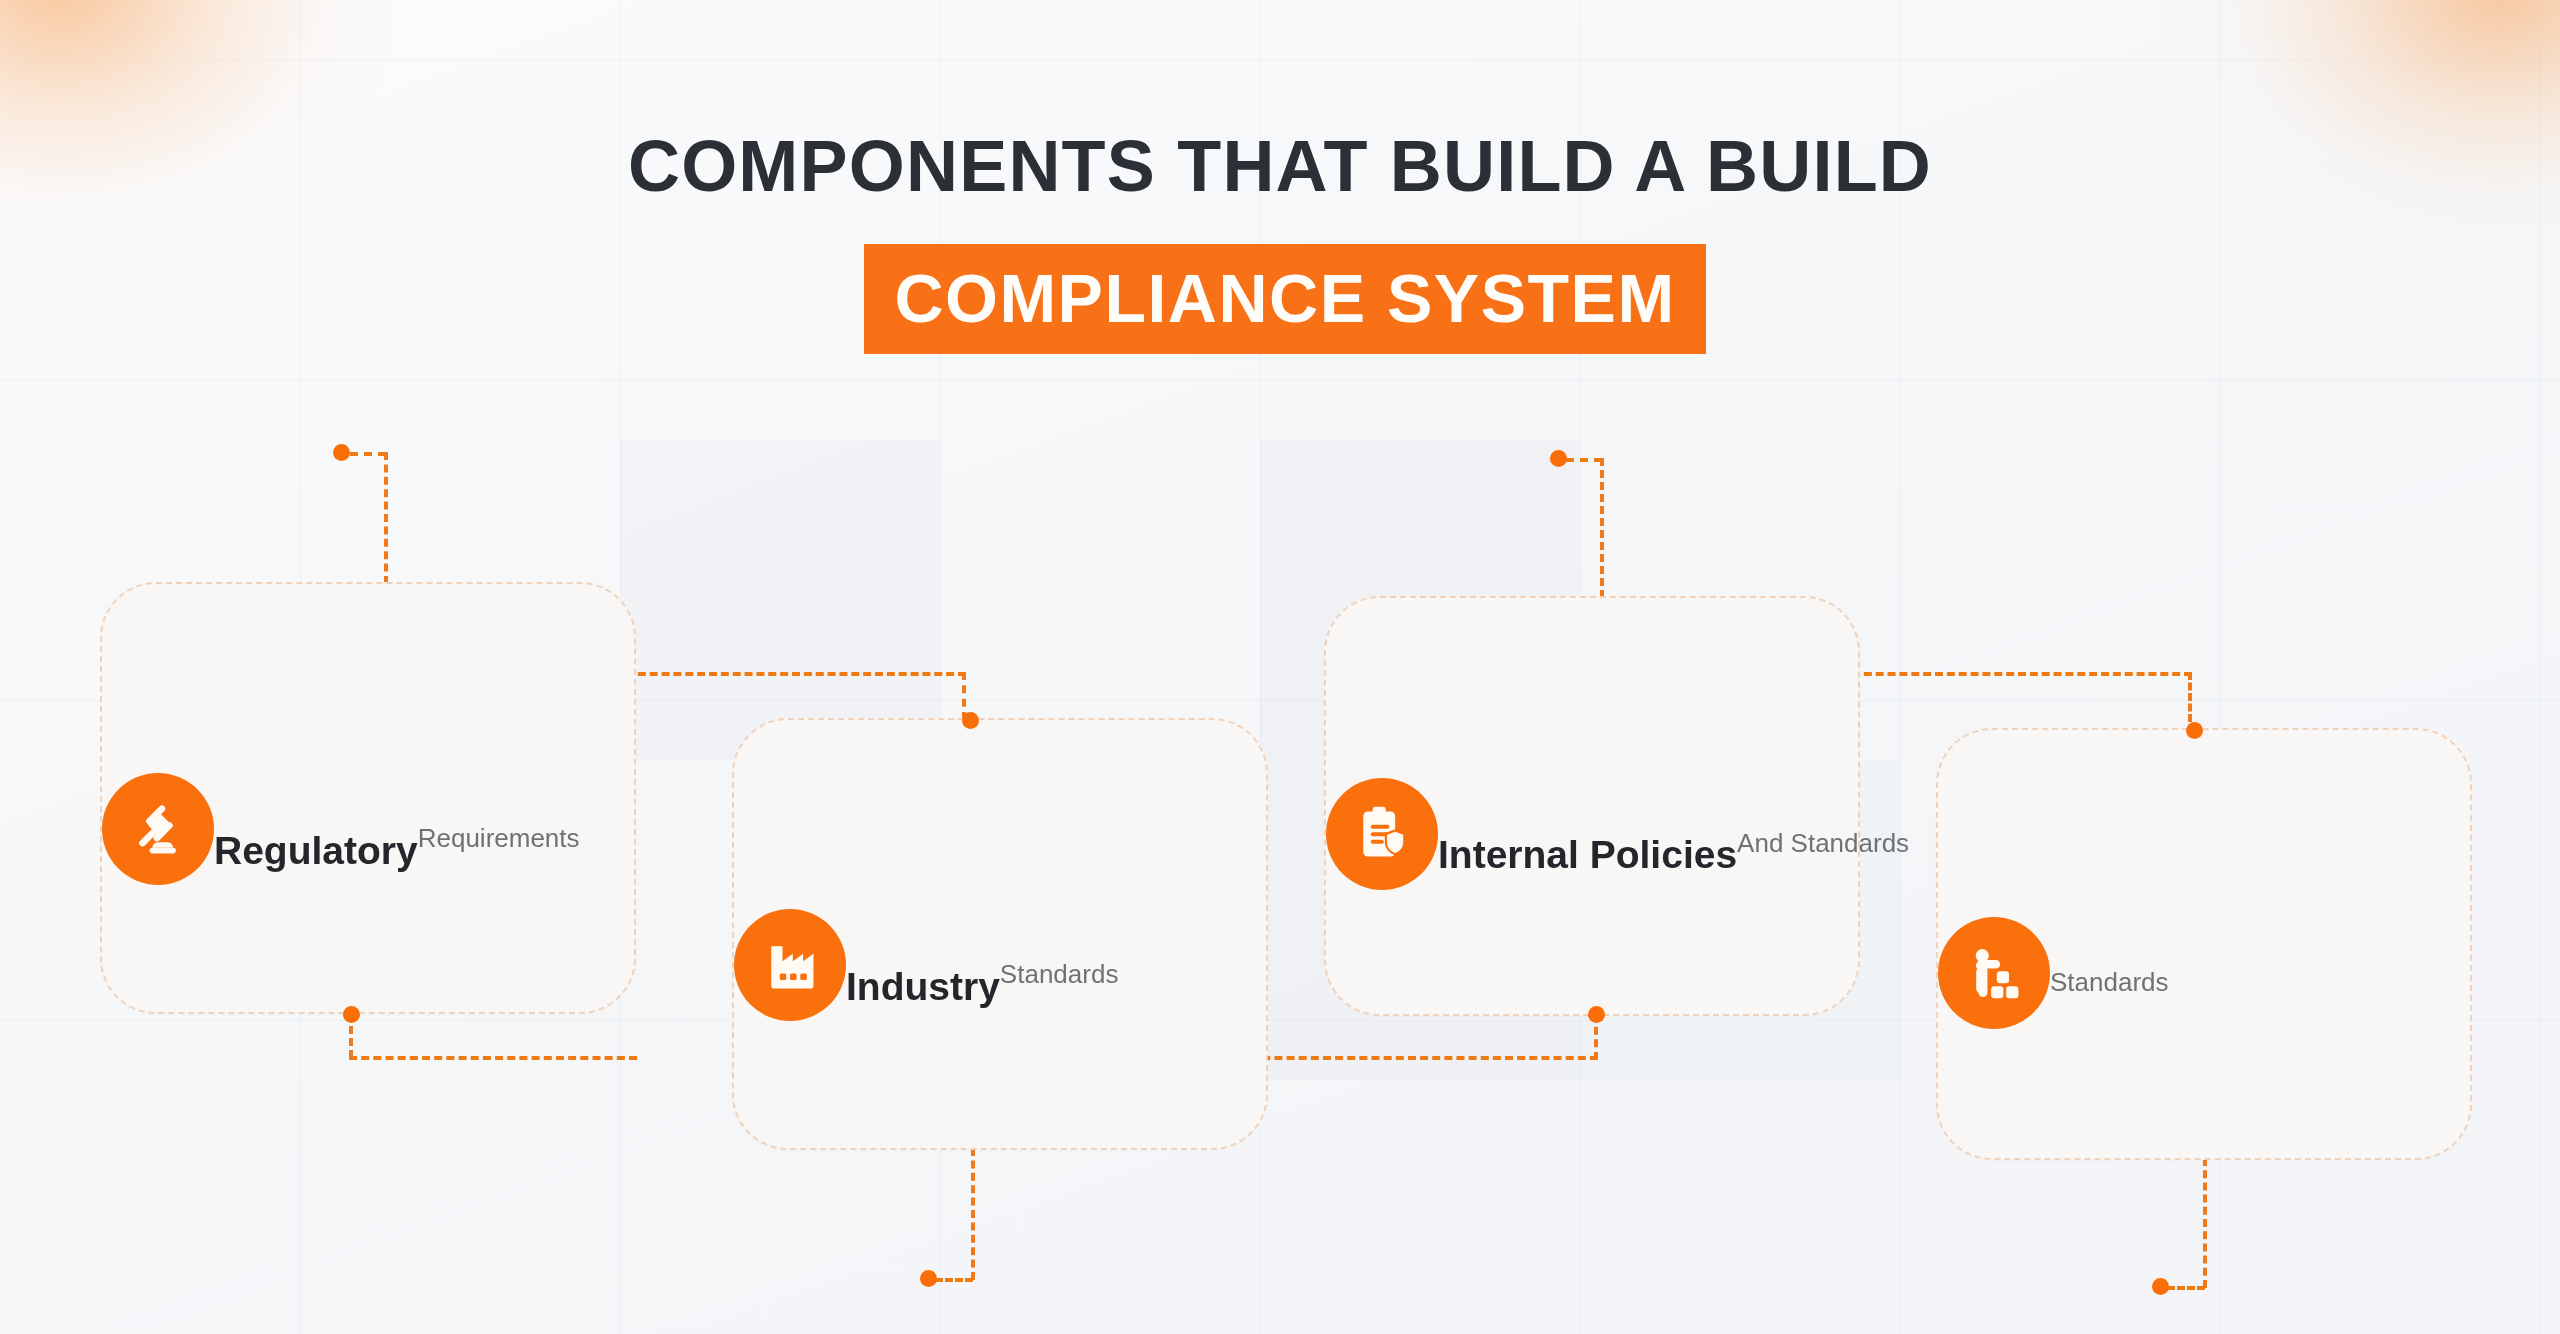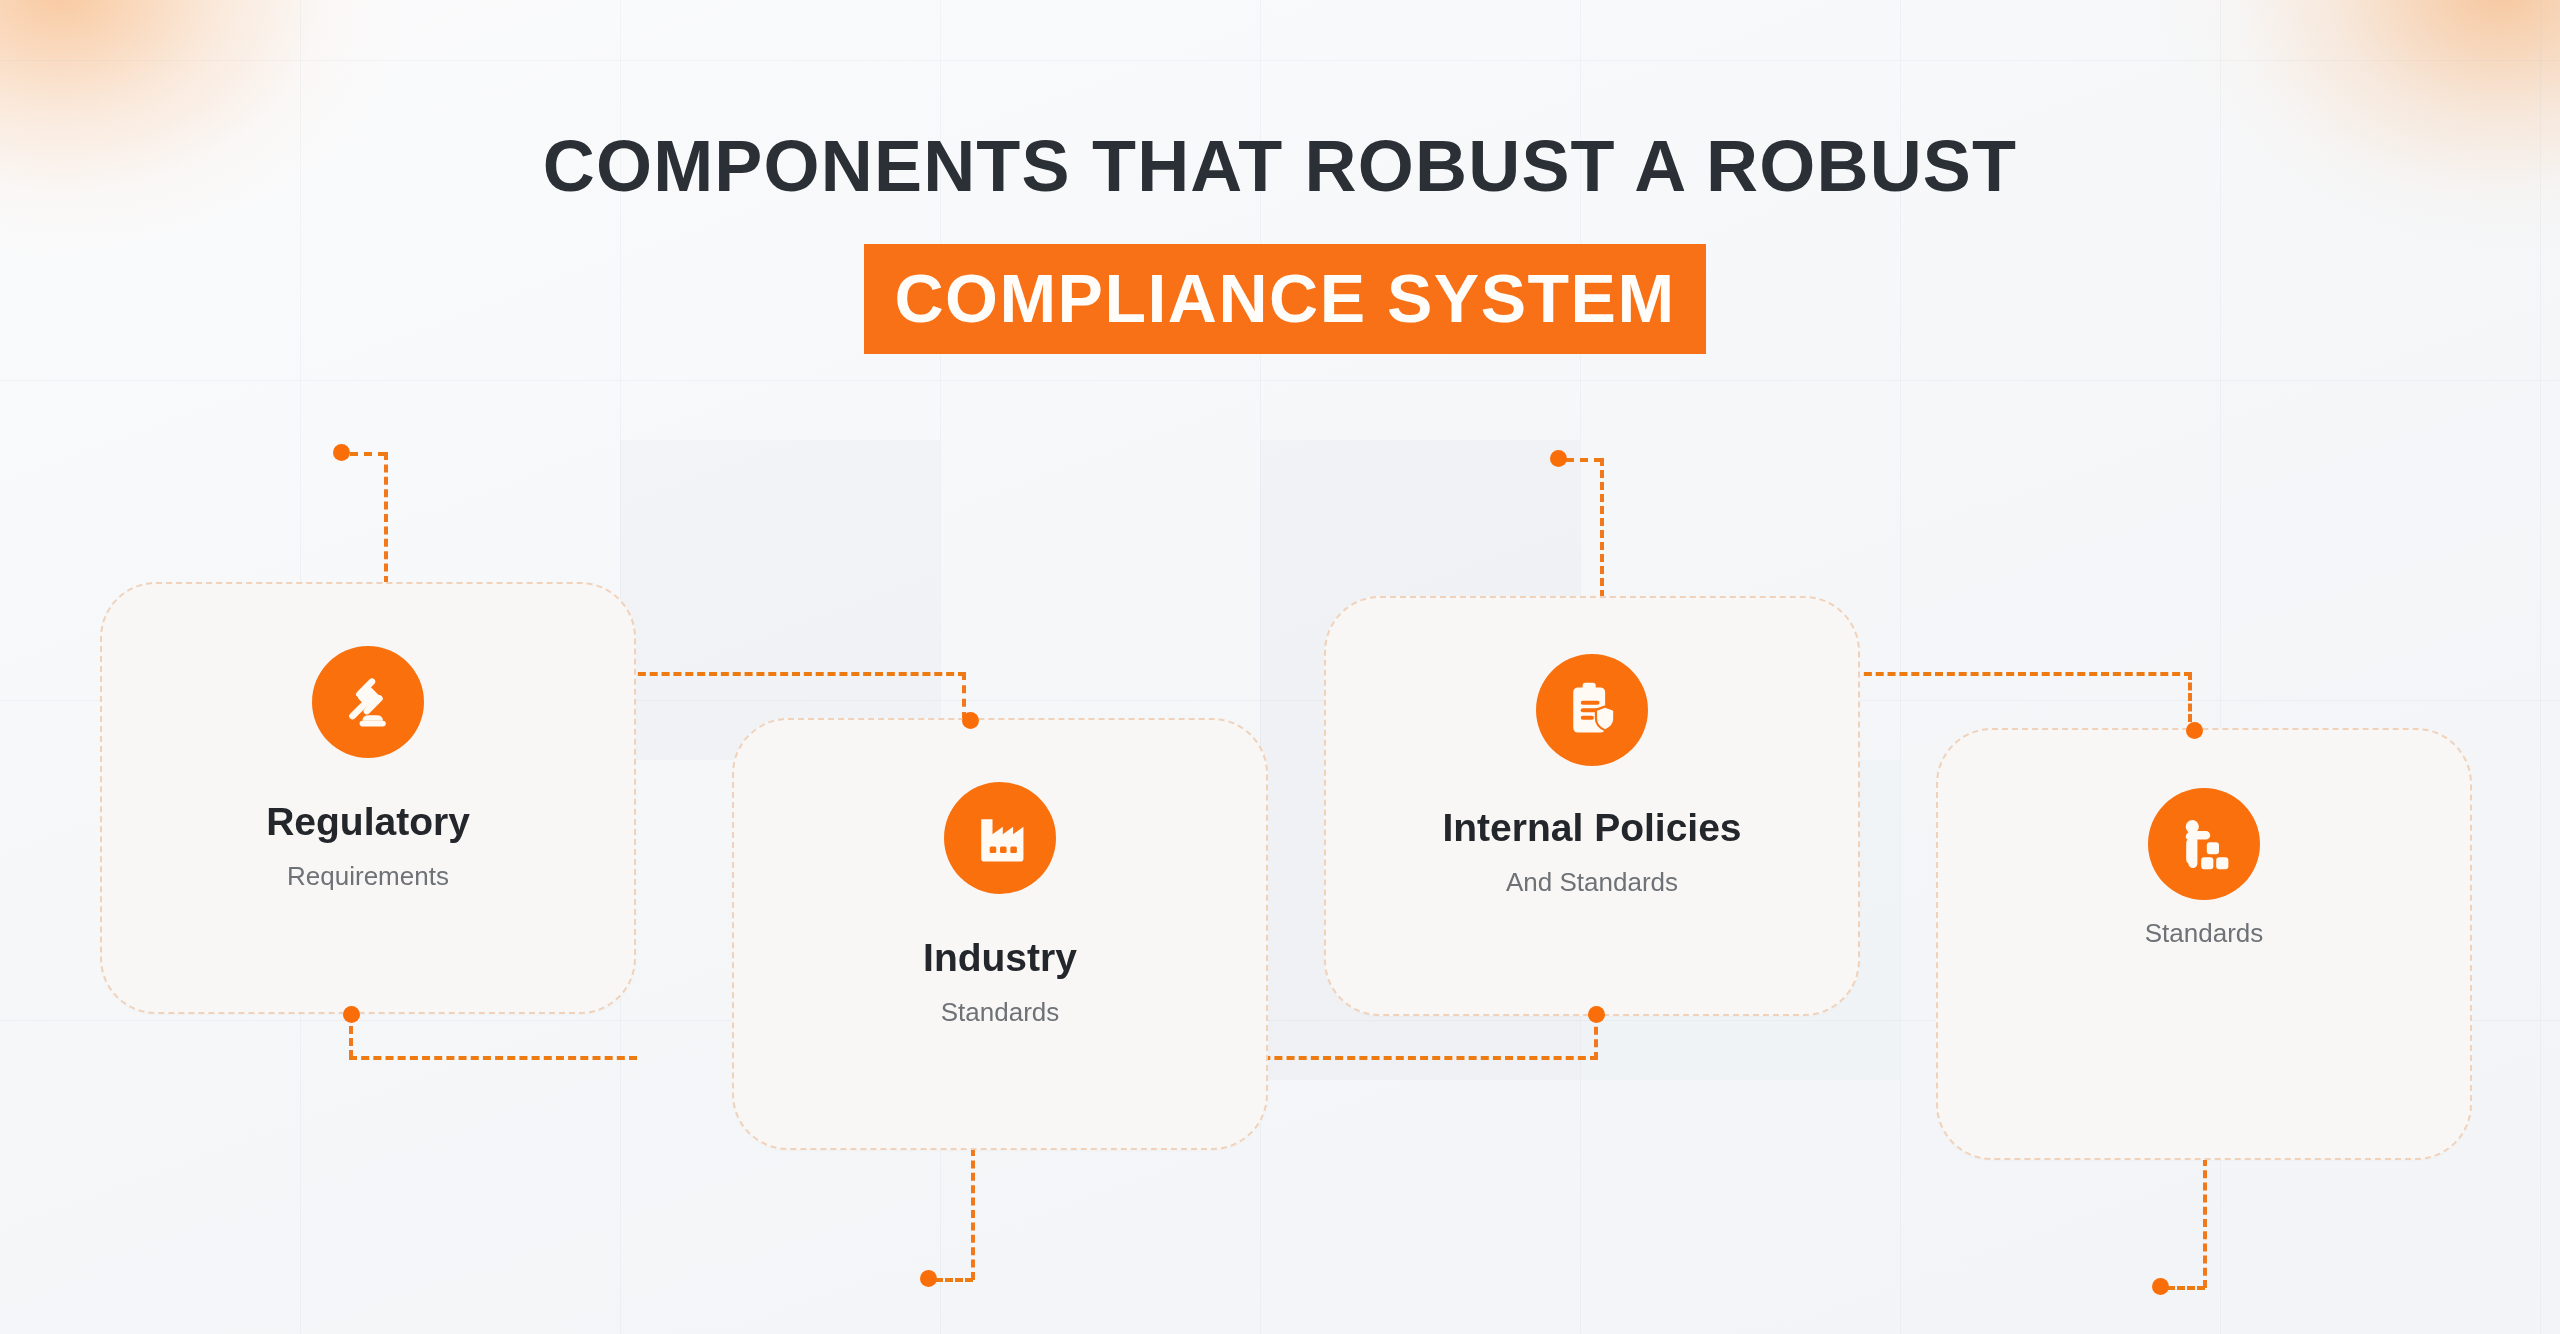--- a/index.html
+++ b/index.html
@@ -96,21 +96,20 @@
   }
 
   
   .card {
     position:absolute;
     background:#f8f7f5;
     border:2px dashed #f0d2bb;
     border-radius:56px;
     z-index:4;
     display:flex;
-    flex-direction:column;
     align-items:center;
     box-shadow:0 1px 2px rgba(150,140,130,0.04);
   }
   .card-icon {
     width:112px; height:112px;
     border-radius:50%;
     background:#f9700d;
     display:flex; align-items:center; justify-content:center;
     flex:0 0 auto;
   }
@@ -152,21 +151,21 @@
 
 <div id="stage">
 
   <div class="grid-layer"></div>
   <div class="grid-cell gc1"></div>
   <div class="grid-cell gc2"></div>
   <div class="grid-cell gc3"></div>
   <div class="grid-cell gc4"></div>
 
   <div class="title-block">
-    <span class="title-line1">COMPONENTS THAT ROBUST A ROBUST</span>
+    <span class="title-line1">COMPONENTS THAT BUILD A BUILD</span>
     <span class="title-hl-wrap">
       <span class="title-hl">COMPLIANCE SYSTEM</span>
     </span>
   </div>
 
   <div class="dot" style="left:333px; top:444px;"></div>
   <div class="conn h-dash" style="left:350px; top:452px; width:36px;"></div>
   <div class="conn v-dash" style="left:384px; top:452px; height:132px;"></div>
 
   <div class="conn h-dash" style="left:626px; top:672px; width:340px;"></div>

